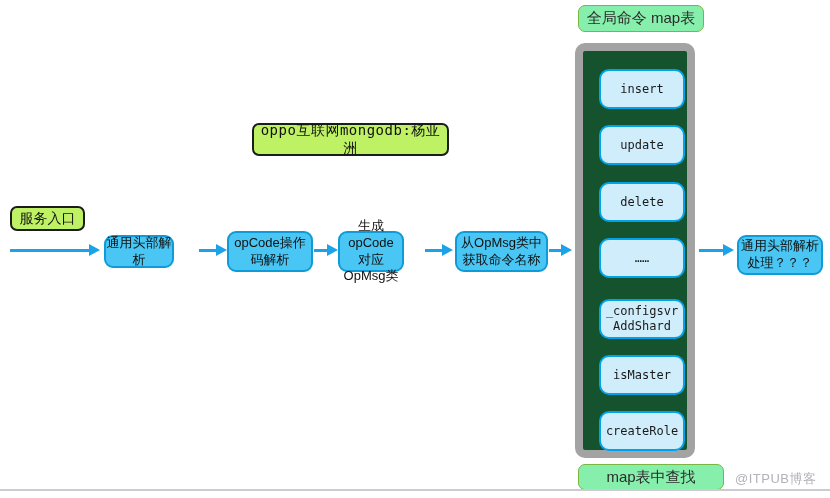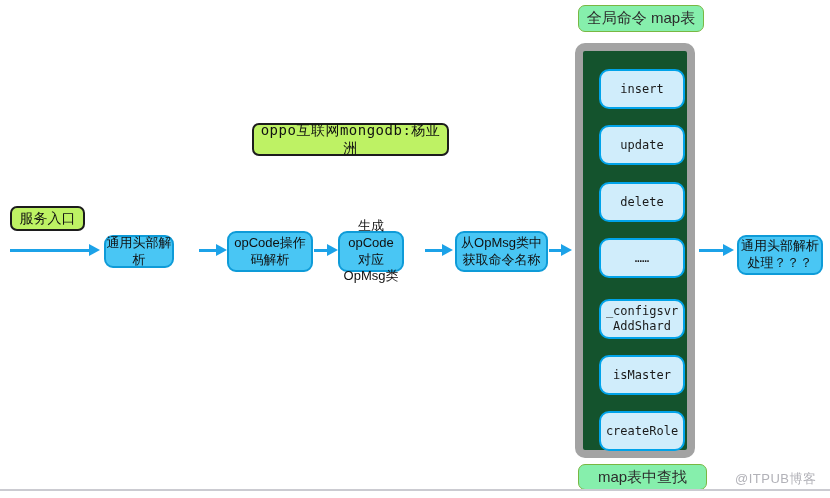--- a/index.html
+++ b/index.html
@@ -86,19 +86,19 @@
     <div class="cmd" style="top:18px;">insert</div>
     <div class="cmd" style="top:74px;">update</div>
     <div class="cmd" style="top:131px;">delete</div>
     <div class="cmd" style="top:187px;">……</div>
     <div class="cmd" style="top:248px;">_configsvr
 AddShard</div>
     <div class="cmd" style="top:304px;">isMaster</div>
     <div class="cmd" style="top:360px;">createRole</div>
   </div>
 
-  <div class="green" style="left:578px;top:464px;width:129px;height:26px;">map表中查找</div>
+  <div class="green" style="left:578px;top:464px;width:146px;height:26px;">map表中查找</div>
 
   <div class="watermark">@ITPUB博客</div>
 
   <div class="divider"></div>
 
 </div>
 
 </body></html>

